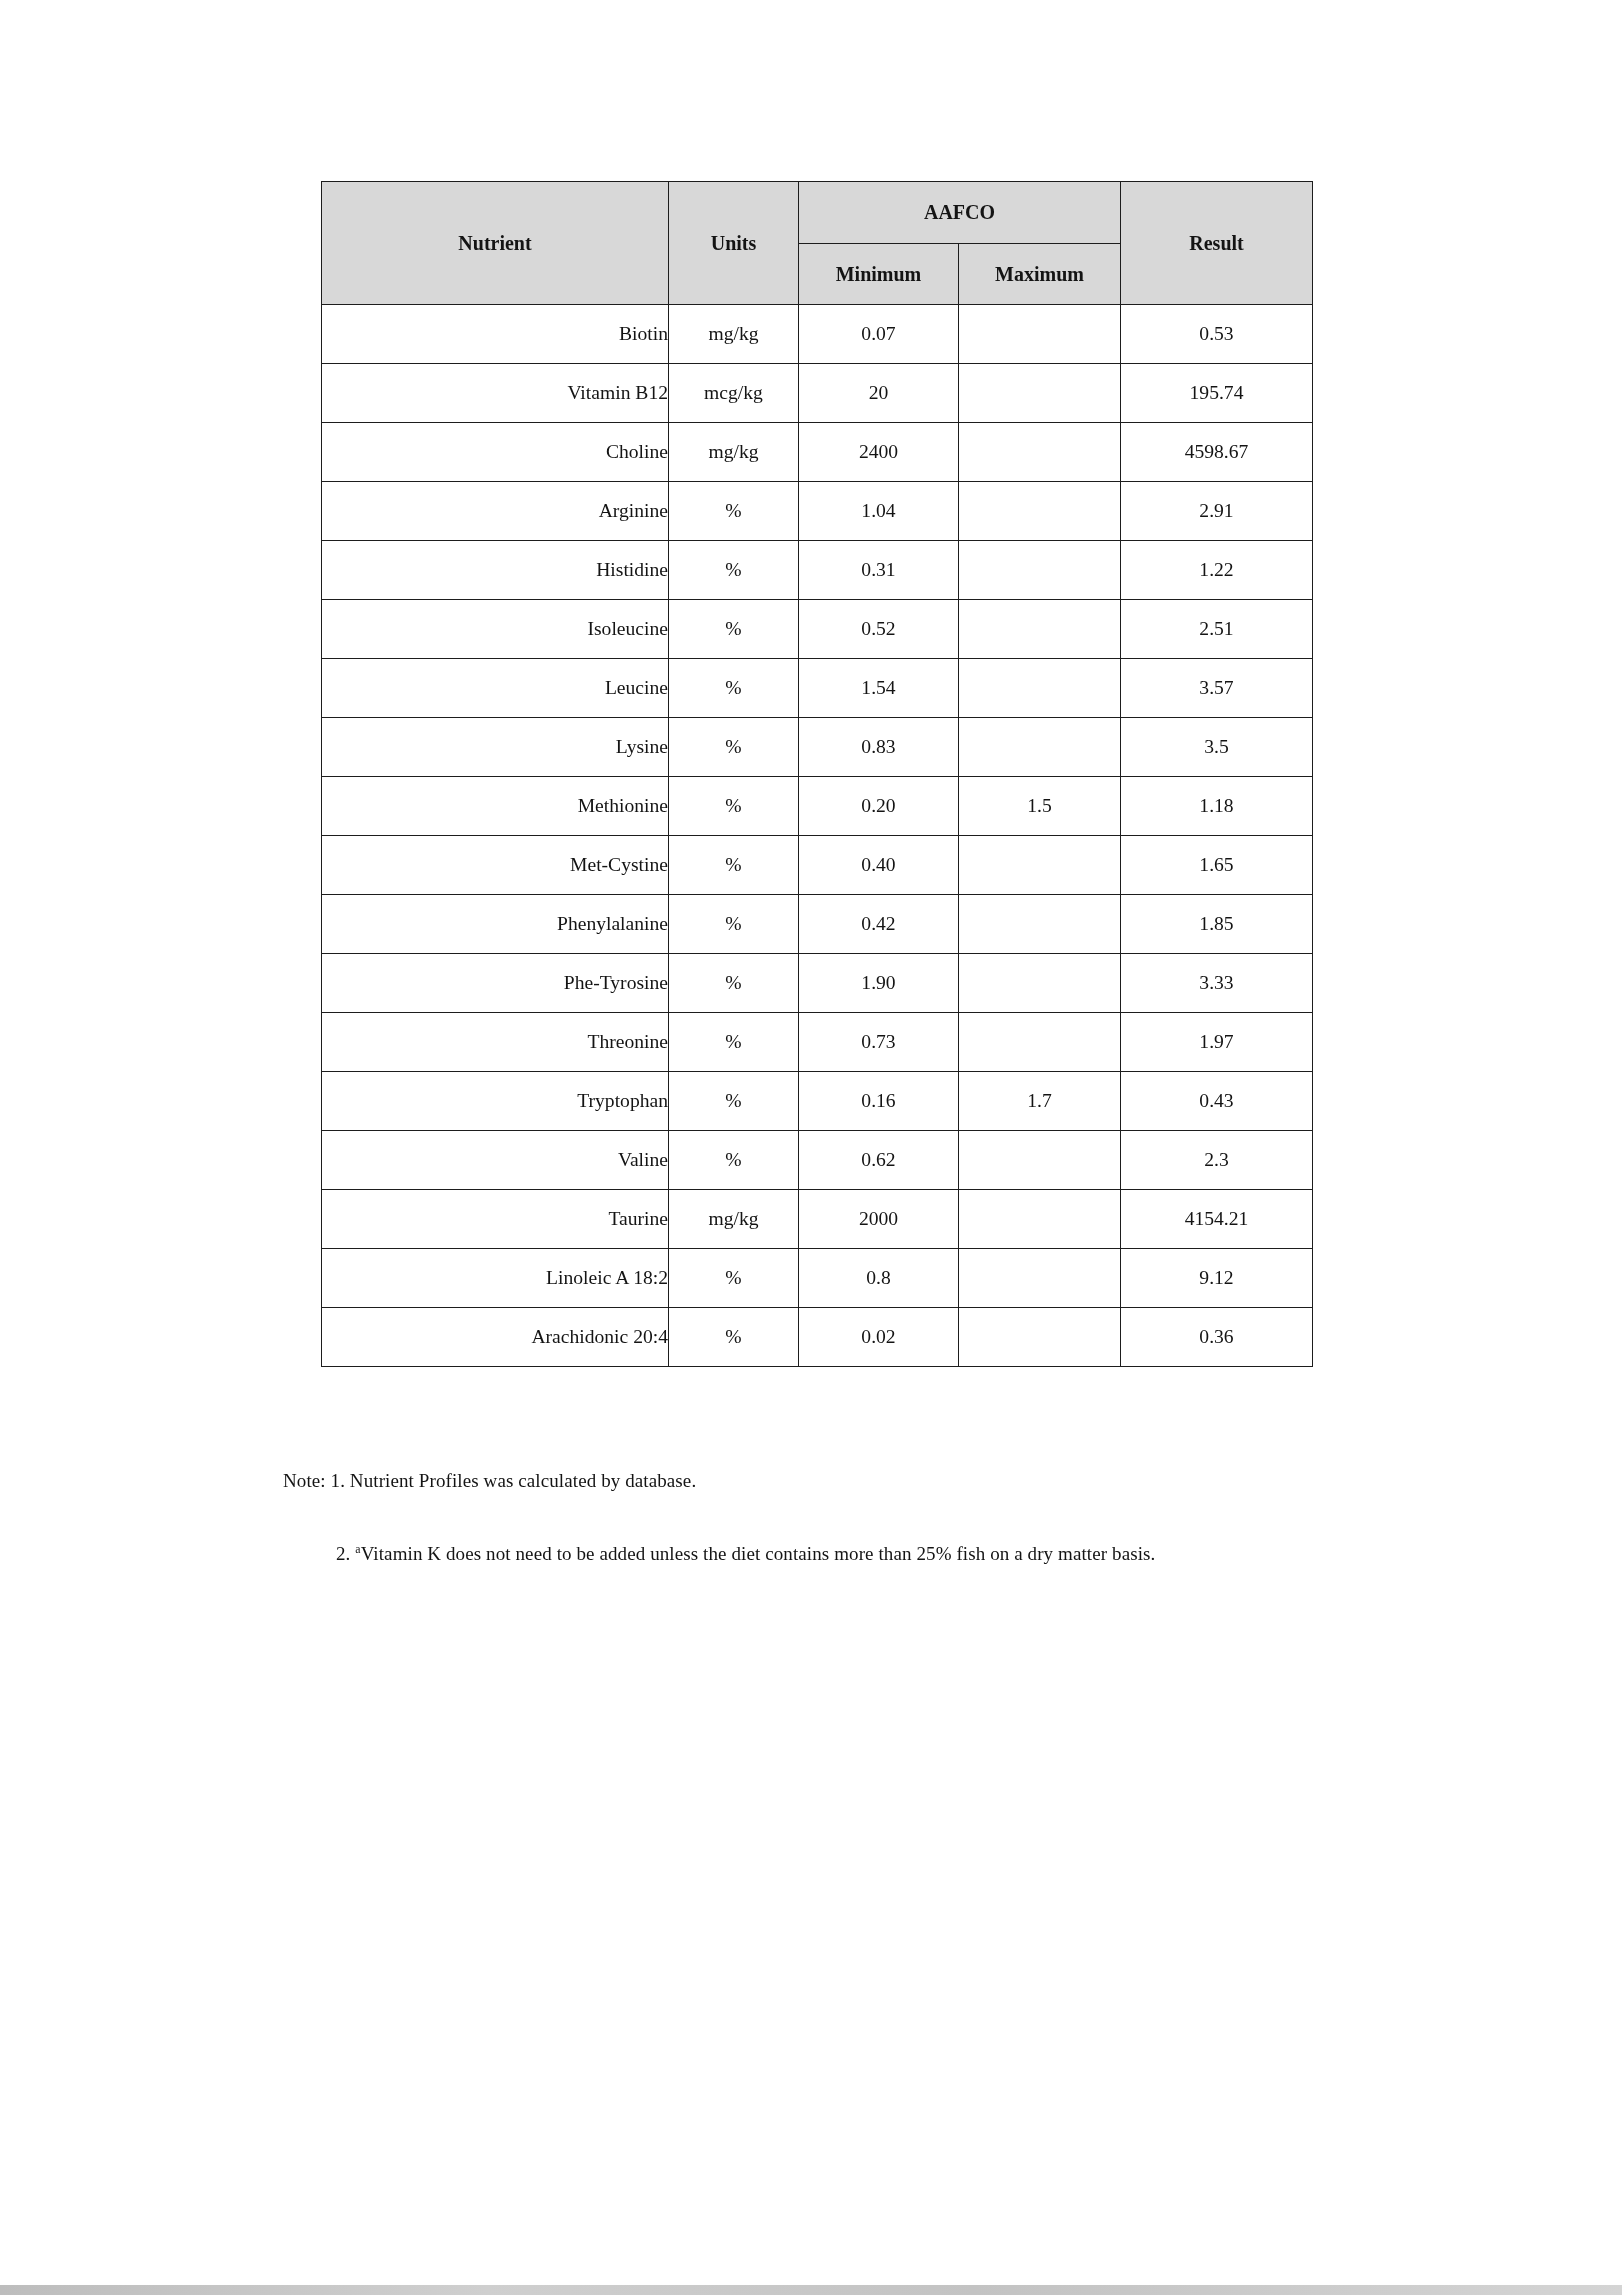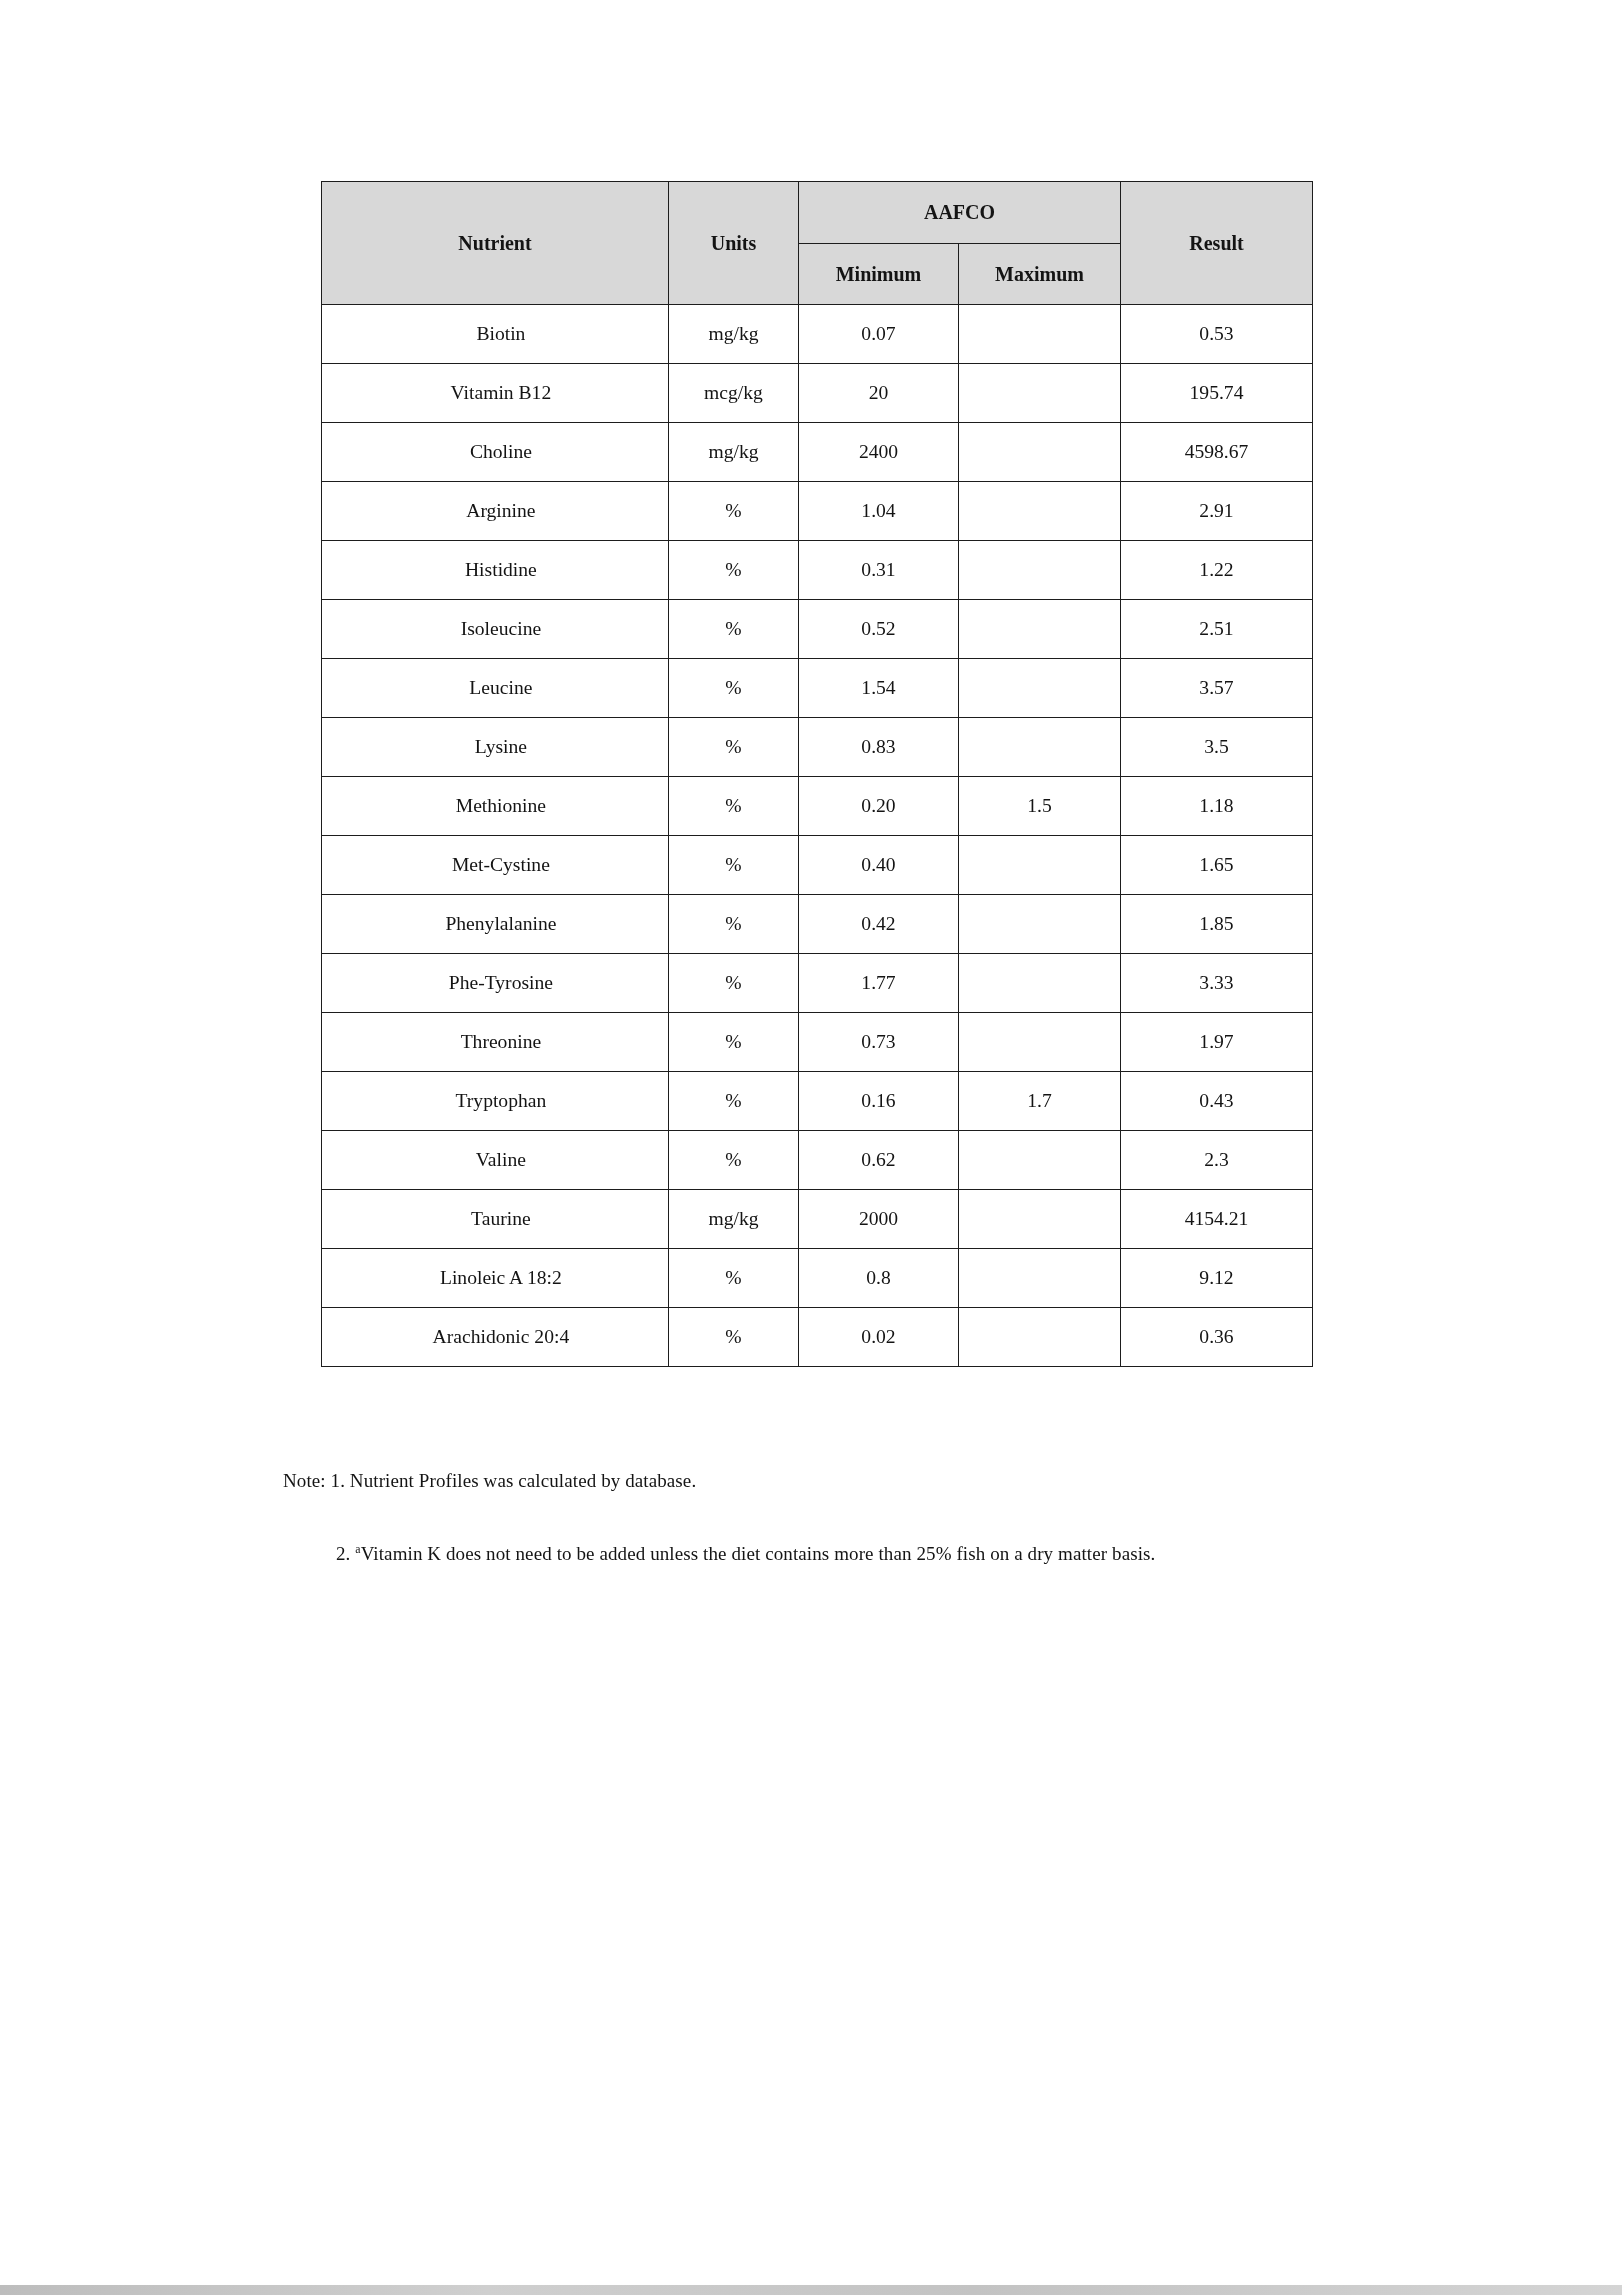--- a/index.html
+++ b/index.html
@@ -32,21 +32,21 @@
   }
   table.nutrient-table thead th {
     background:var(--header-bg, #d8d8d8);
     font-weight:bold;
     font-size:20px;
   }
   table.nutrient-table thead tr:nth-child(1) th { height:62px; }
   table.nutrient-table thead tr:nth-child(2) th { height:61px; }
   table.nutrient-table tbody td { height:59px; }
   table.nutrient-table td.col-nutrient {
-    text-align:center;
+    text-align:right;
     padding-left:11.8px;
   }
 
   .footnote {
     position:absolute;
     font-size:19px;
     letter-spacing:0.1px;
     white-space:nowrap;
   }
   .fn-dry-matter { left:283px; top:1415px; }
@@ -160,21 +160,21 @@
         <tr>
           <td class="col-nutrient">Phenylalanine</td>
           <td>%</td>
           <td>0.42</td>
           <td></td>
           <td>1.85</td>
         </tr>
         <tr>
           <td class="col-nutrient">Phe-Tyrosine</td>
           <td>%</td>
-          <td>1.77</td>
+          <td>1.90</td>
           <td></td>
           <td>3.33</td>
         </tr>
         <tr>
           <td class="col-nutrient">Threonine</td>
           <td>%</td>
           <td>0.73</td>
           <td></td>
           <td>1.97</td>
         </tr>

